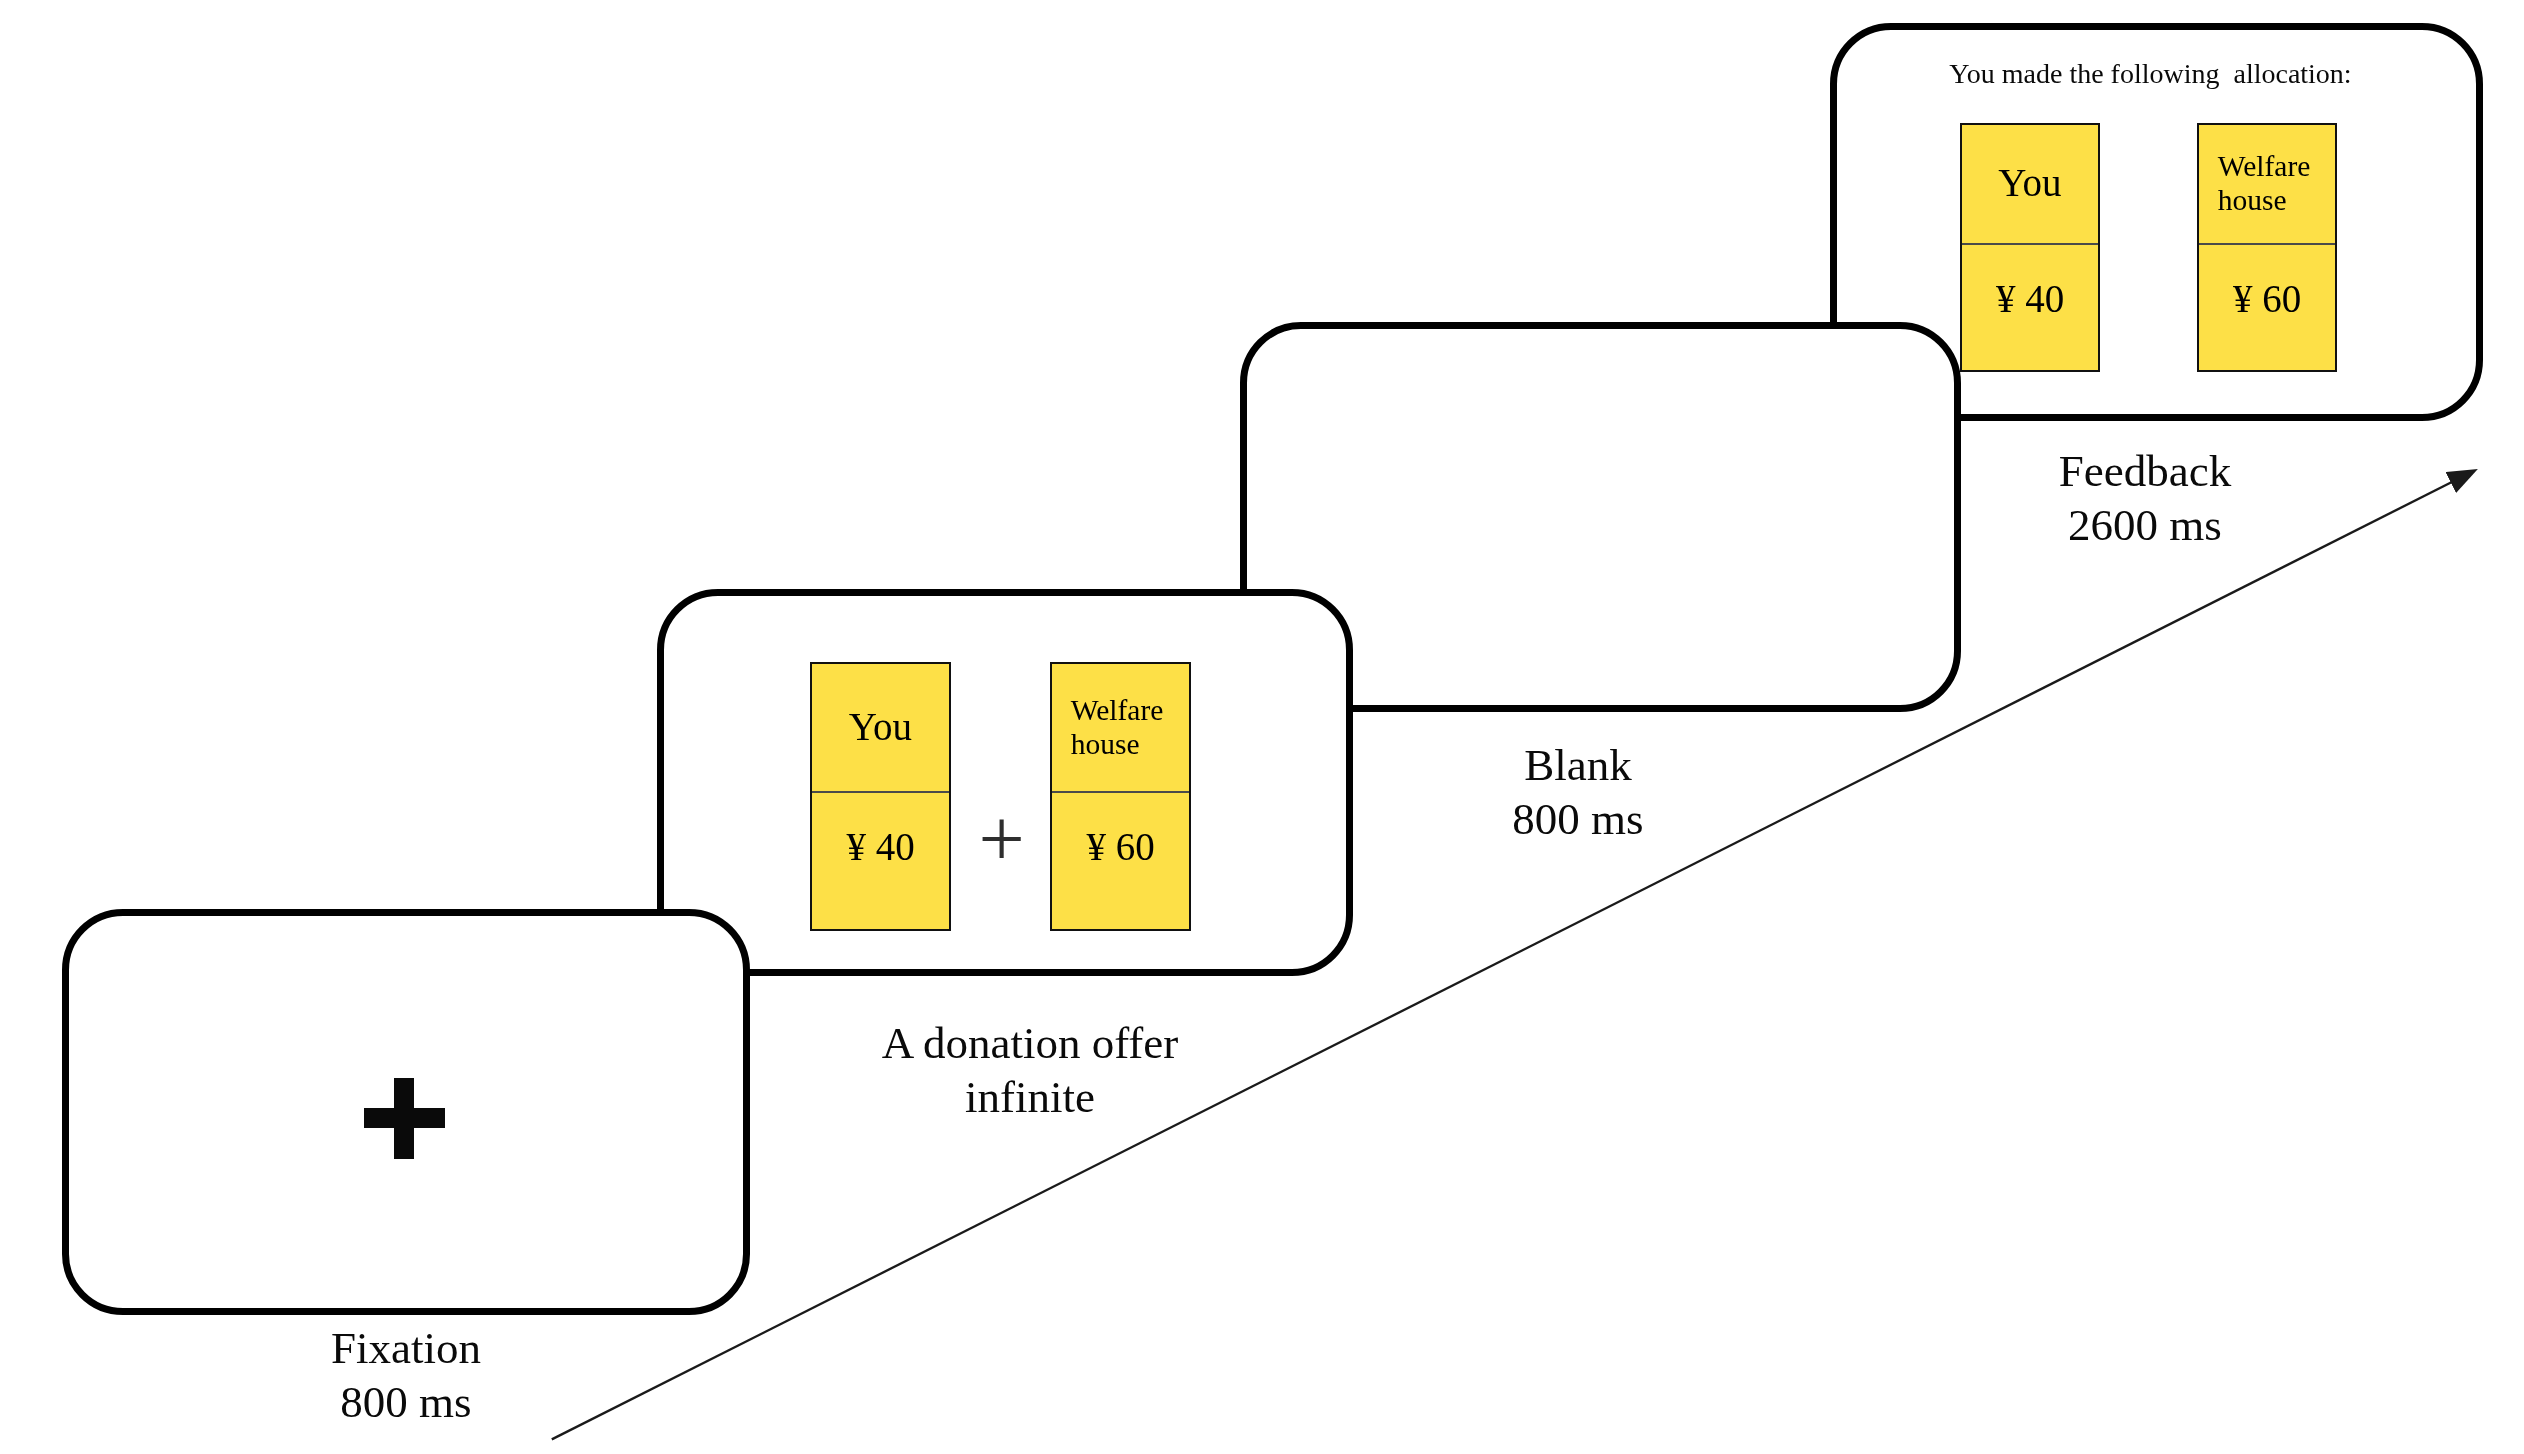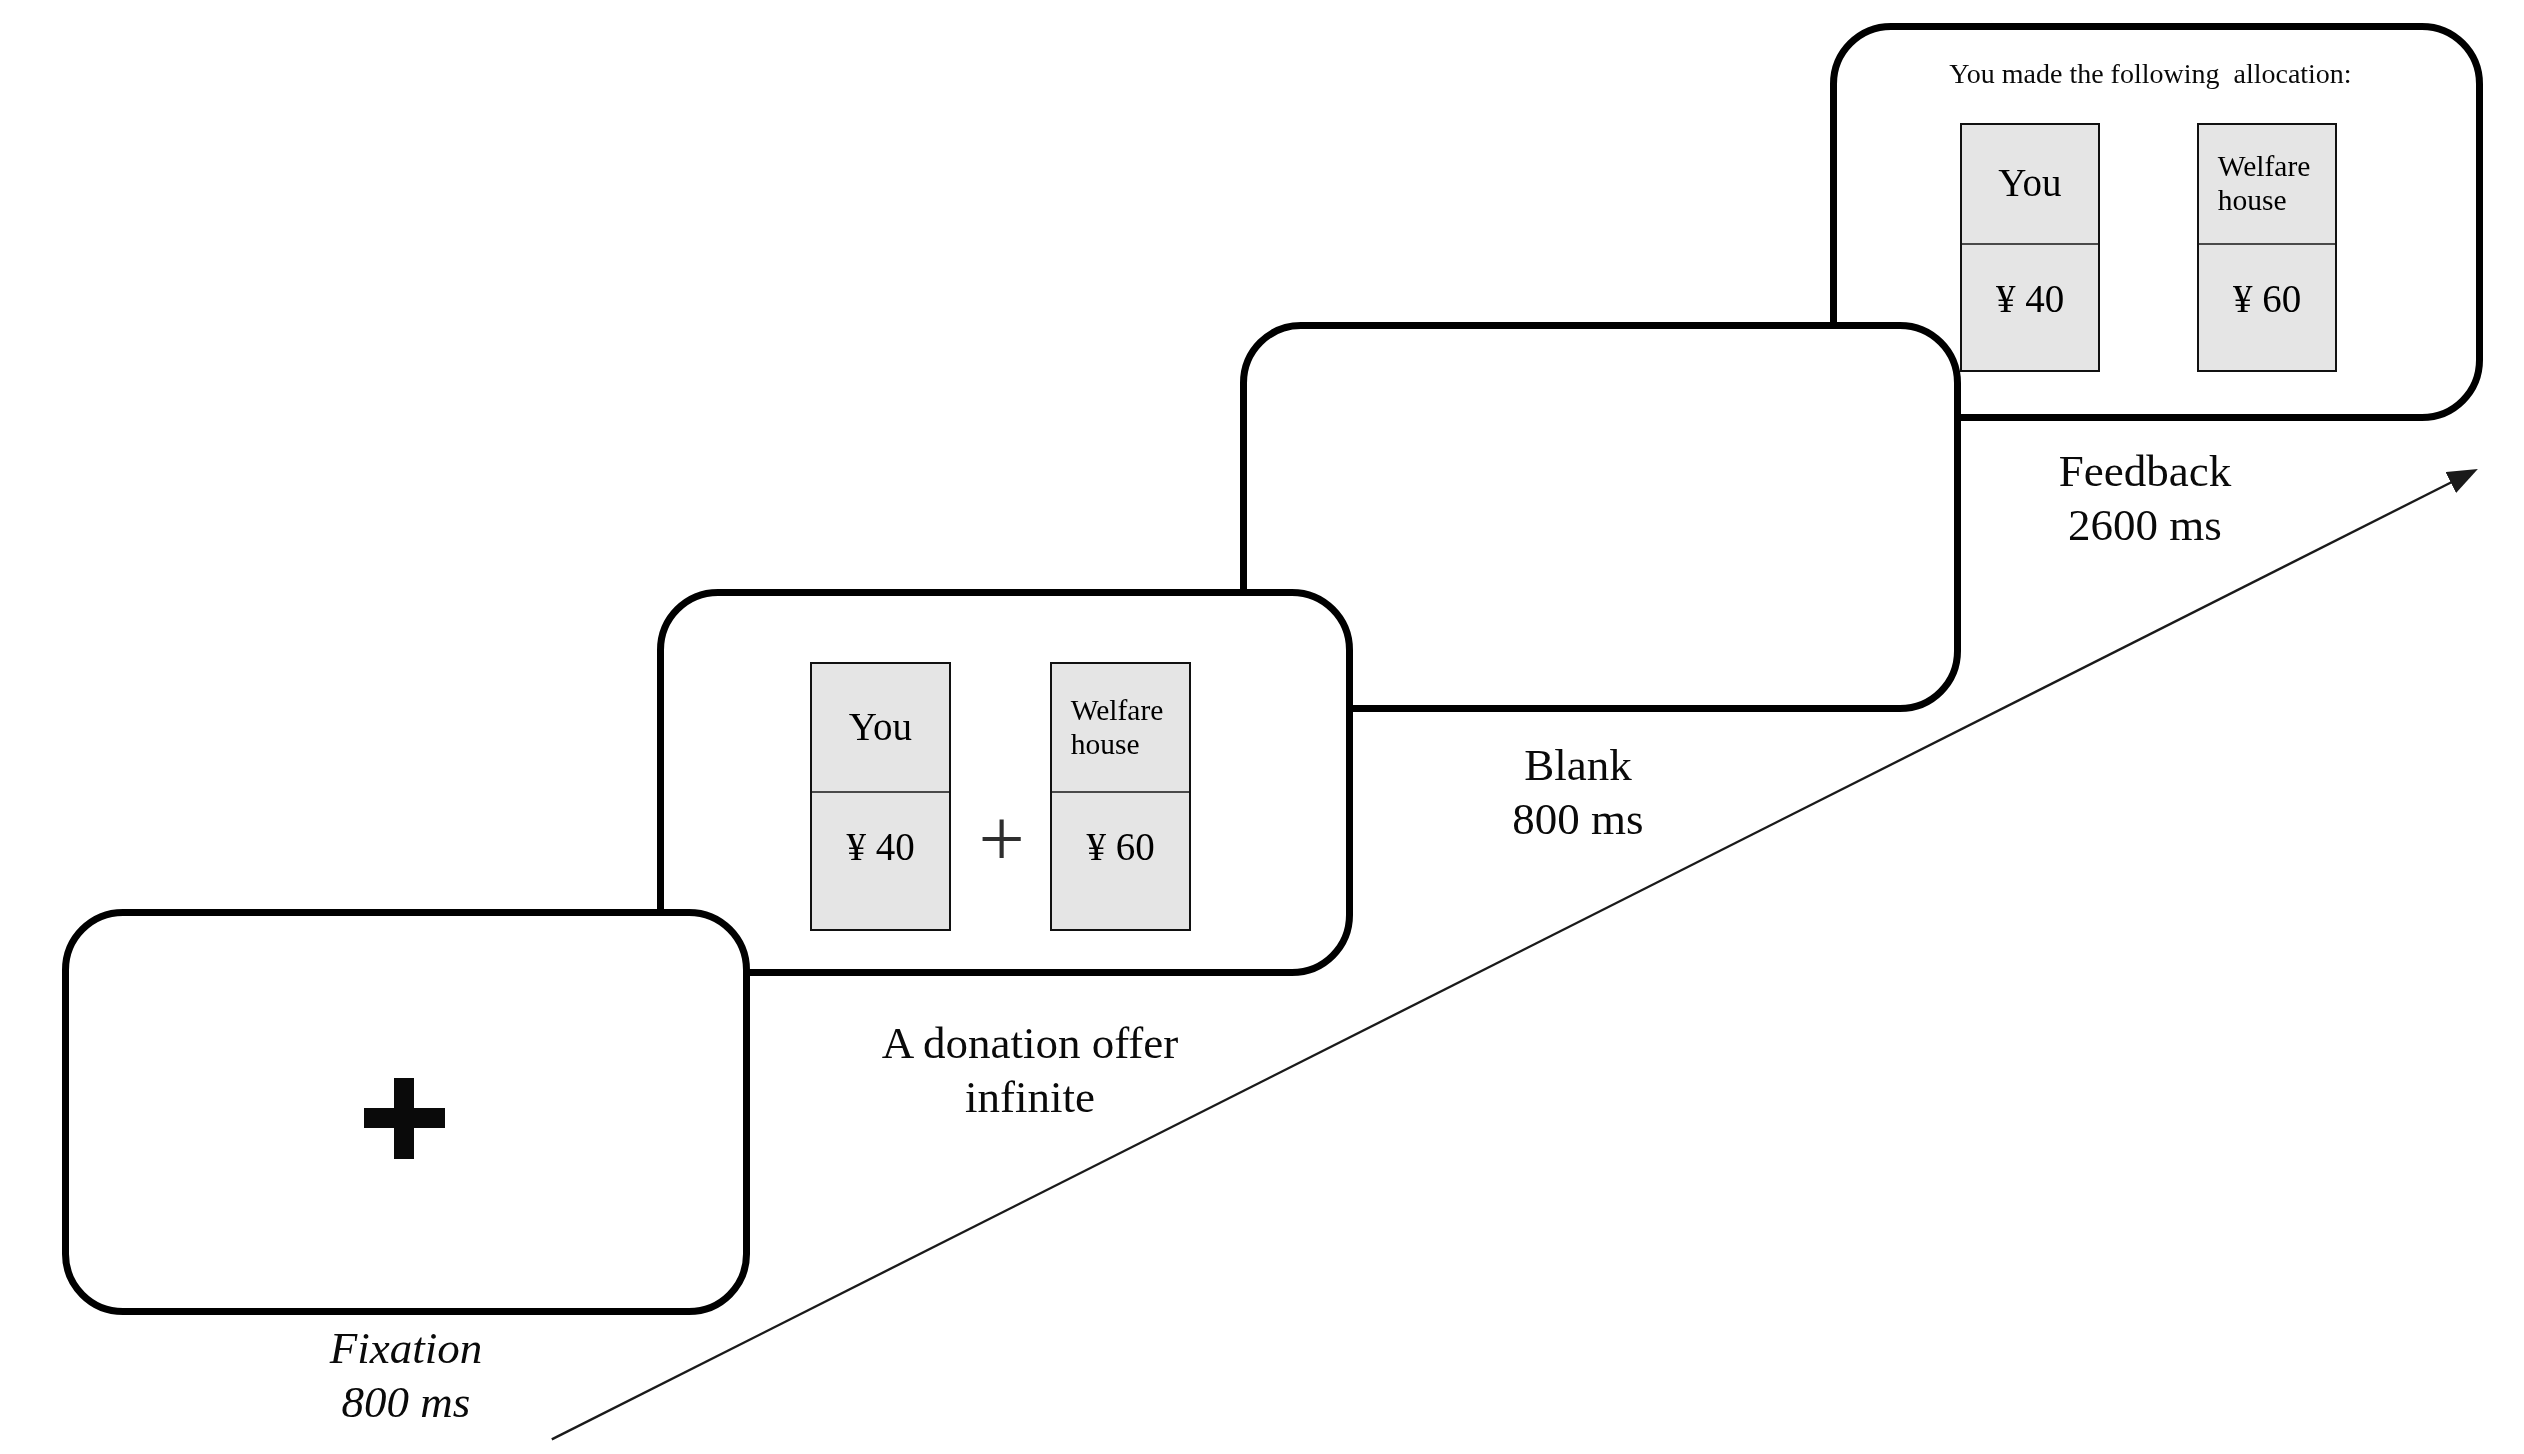--- a/index.html
+++ b/index.html
@@ -39,21 +39,21 @@
 
   
   .fix-bar { position: absolute; background: #0a0a0a; }
   .fix-bar-h { left: 295px; top: 192px; width: 81px; height: 20px; }
   .fix-bar-v { left: 325px; top: 162px; width: 20px;  height: 81px; }
 
   
   .allocation-box {
     position: absolute;
     border: 2.3px solid #111111;
-    background: #e5e5e5;
+    background: #fde047;
     box-sizing: border-box;
     display: flex;
     flex-direction: column;
   }
   .screen-offer .box-you      { left: 146px; top: 66px;  width: 141px; height: 269px; }
   .screen-offer .box-welfare  { left: 386px; top: 66px;  width: 141px; height: 269px; }
   .screen-feedback .box-you     { left: 123px; top: 93px; width: 140px; height: 249px; }
   .screen-feedback .box-welfare { left: 360px; top: 93px; width: 140px; height: 249px; }
 
   .box-label {
@@ -113,21 +113,21 @@
   
   .caption {
     position: absolute;
     width: 404px;
     text-align: center;
     font-size: 45px;
     line-height: 1.2;
     color: #0a0a0a;
     z-index: 50;
   }
-  .caption-fixation { left: 204px;  top: 1321px; font-style: italic; }
+  .caption-fixation { left: 204px;  top: 1321px; }
   .caption-offer    { left: 828px; top: 1016px; }
   .caption-blank    { left: 1376px; top: 738px;  }
   .caption-feedback { left: 1943px; top: 444px;  }
 </style>
 </head>
 <body>
 
 <div id="canvas">
 
   <svg class="arrow-svg" width="2525" height="1455" viewBox="0 0 3249 1872" aria-hidden="true">

